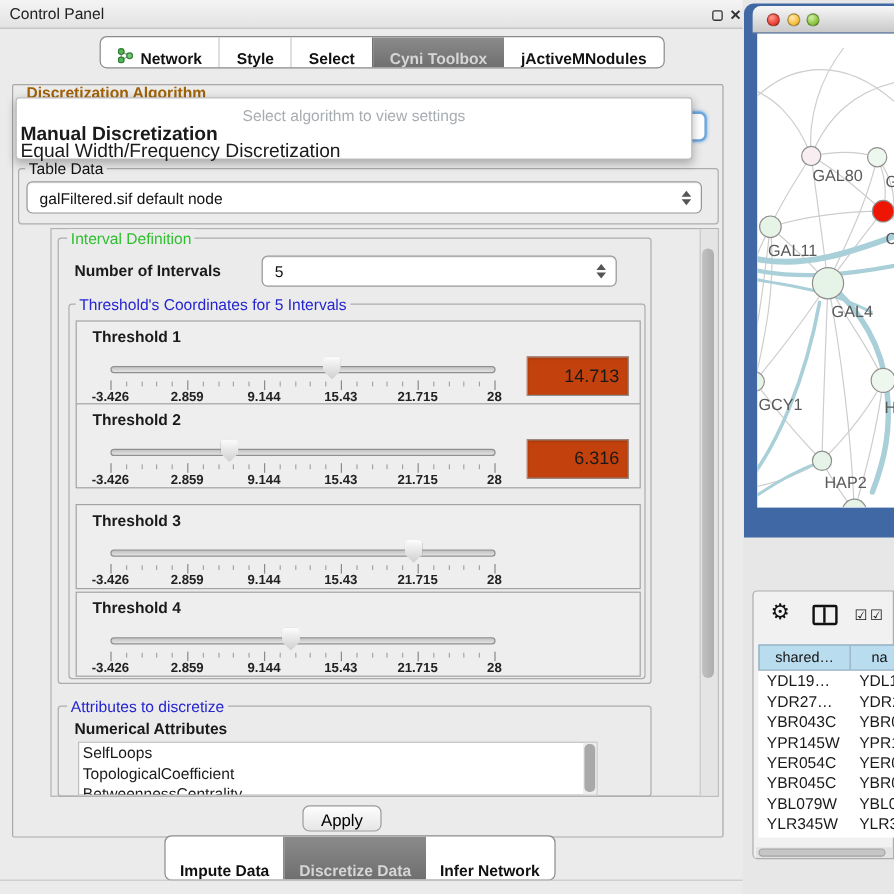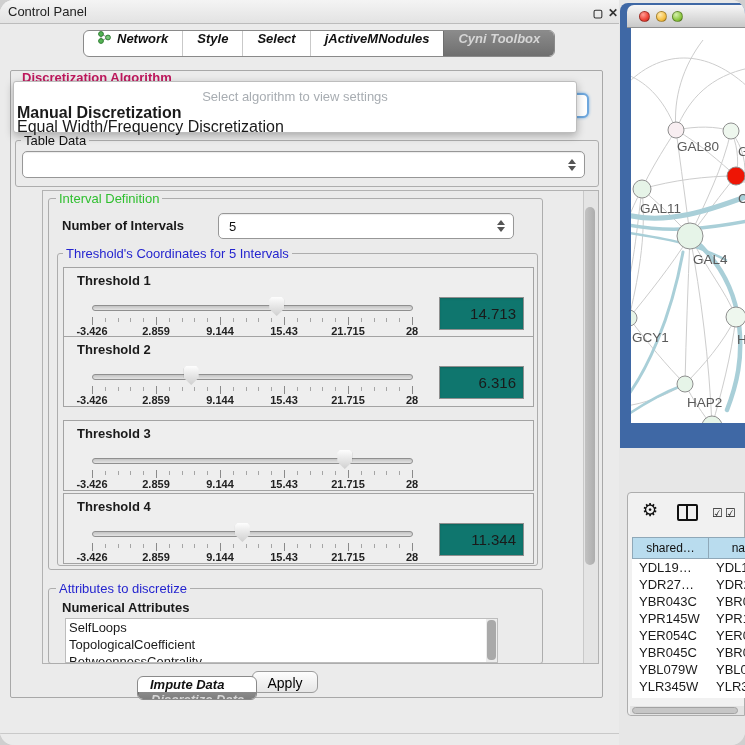--- a/index.html
+++ b/index.html
@@ -1,35 +1,35 @@
 <!DOCTYPE html>
 <html><head>
 <meta charset="utf-8">
 <style>
   html,body{margin:0;padding:0;background:#cfcfcf;}
   *{box-sizing:border-box;font-family:"Liberation Sans",sans-serif;}
-  .screen{position:relative;width:745px;height:745px;overflow:hidden;background:#e7e7e7;font-size:13px;color:#1a1a1a;border-radius:14px;}
+  .screen{position:relative;width:745px;height:745px;overflow:hidden;background:#e7e7e7;font-size:13px;color:#1a1a1a;}
   .abs{position:absolute;}
 
   
   .cp{left:0;top:0;width:619px;height:745px;background:#ebebeb;}
   .cp-titlebar{left:0;top:0;width:619px;height:24px;background:linear-gradient(#f4f4f4,#e3e3e3);border-bottom:1px solid #bcbcbc;}
   .cp-title{left:8px;top:4px;font-size:13px;color:#222;}
   .win-btn{top:6px;width:14px;height:14px;font-size:11px;font-weight:bold;color:#333;text-align:center;line-height:14px;cursor:default;}
   .float-btn{left:591px;}
   .close-btn{left:606px;font-size:12px;}
 
   .tabbar{left:83px;top:30px;height:27px;display:inline-flex;background:#fff;border:1px solid #8a8a8a;border-radius:6px;overflow:hidden;align-items:stretch;}
-  .seg{display:flex;align-items:flex-start;gap:6px;padding:0 14px;font-size:13px;font-weight:600;color:#111;border-left:1px solid #c9c9c9;white-space:nowrap;font-style:italic;}
+  .seg{display:flex;align-items:flex-end;gap:6px;padding:0 14px;font-size:13px;font-weight:600;color:#111;border-left:1px solid #c9c9c9;white-space:nowrap;}
   .seg:first-child{border-left:none;}
   .seg.sel{background:linear-gradient(#8b8b8b,#6f6f6f);color:#d6d6d6;border-left-color:#6f6f6f;}
   .seg.sel + .seg{border-left:none;}
 
   .outer-group{left:10px;top:70px;width:593px;height:628px;border:1px solid #a8a8a8;border-radius:2px;background:#ebebeb;}
-  .algo-label{left:22px;top:70px;color:#be185d;font-weight:600;}
+  .algo-label{left:22px;top:70px;color:#a16207;font-weight:600;}
 
   .combo{background:#fff;border:1px solid #979797;border-radius:5px;box-shadow:inset 0 1px 1px rgba(0,0,0,.08);}
   .combo .val{position:absolute;left:10px;top:0;line-height:25px;font-size:13px;color:#111;white-space:nowrap;}
   .stepper{position:absolute;right:8px;top:50%;transform:translateY(-50%);display:flex;flex-direction:column;align-items:center;gap:2px;}
   .tri-up{width:0;height:0;border-left:4px solid transparent;border-right:4px solid transparent;border-bottom:5px solid #555;}
   .tri-dn{width:0;height:0;border-left:4px solid transparent;border-right:4px solid transparent;border-top:5px solid #555;}
 
   .focus-frag{left:563px;top:93px;width:26px;height:25px;background:#fff;border:2px solid #6ea7dd;box-shadow:0 0 3px #74aee2;border-radius:6px;}
 
   .group{border:1px solid #adadad;border-radius:3px;}
@@ -53,34 +53,34 @@
   .thresh-label{left:63px;top:246px;color:#2525cf;}
 
   .tpanel{position:absolute;left:5px;width:471px;height:71px;border:1px solid #a3a3a3;background:#eeeeee;}
   .tpanel .tlabel{position:absolute;left:13px;top:5px;font-weight:bold;font-size:13px;}
   .track{position:absolute;left:28px;top:37px;width:321px;height:6px;border:1px solid #8f8f8f;border-radius:3px;background:linear-gradient(#c3c3c3,#e3e3e3);}
   .thumb{position:absolute;top:29px;width:15px;height:19px;background:linear-gradient(#fdfdfd,#cfcfcf);clip-path:polygon(50% 100%,0% 62%,0% 14%,16% 0%,84% 0%,100% 14%,100% 62%);filter:drop-shadow(0 0 1px rgba(0,0,0,.55));}
   .tick{position:absolute;width:1px;background:#8a8a8a;}
   .tick.minor{top:50px;height:4px;background:#a5a5a5;}
   .tick.major{top:49px;height:8px;}
   .ticklab{position:absolute;top:57px;width:60px;text-align:center;font-size:11px;font-weight:bold;color:#222;}
-  .vbox{position:absolute;left:375px;top:29px;width:85px;height:33px;background:#0f766e;border:1px solid #8f8f8f;box-shadow:inset 0 1px 2px rgba(0,0,0,.15);text-align:center;}
+  .vbox{position:absolute;left:375px;top:29px;width:85px;height:33px;background:#c2410c;border:1px solid #8f8f8f;box-shadow:inset 0 1px 2px rgba(0,0,0,.15);text-align:center;}
   .vbox span{position:absolute;right:7px;top:0;line-height:31px;font-size:15px;}
 
   .attr-group{left:48px;top:588px;width:495px;height:76px;}
   .attr-label{left:56px;top:581px;color:#2525cf;}
   .numattr-label{left:62px;top:600px;font-weight:bold;}
   .attr-list{left:65px;top:618px;width:433px;height:45px;background:#fff;border:1px solid #bdbdbd;overflow:hidden;}
   .attr-item{height:17px;line-height:17px;padding-left:3px;font-size:13px;white-space:nowrap;}
   .attr-vsb{left:486px;top:619px;width:11px;height:43px;background:#ededed;}
   .attr-vsb-thumb{left:487px;top:620px;width:9px;height:40px;border-radius:4px;background:#a9a9a9;}
 
   .apply-btn{left:252px;top:671px;width:66px;height:22px;background:linear-gradient(#fdfdfd,#e6e6e6);border:1px solid #9c9c9c;border-radius:6px;font-size:14px;text-align:center;line-height:20px;}
 
-  .bottom-tabbar{left:137px;top:676px;height:24px;flex-direction:column;}
+  .bottom-tabbar{left:137px;top:696px;height:38px;}
   .bottom-tabbar .seg{padding:0 12px;}
   .cp-bottom-line{left:0;top:733px;width:619px;height:1px;background:#c9c9c9;}
 
   
   .popup{left:13px;top:81px;width:564px;height:52px;background:#fff;border:1px solid #bdbdbd;border-radius:3px;box-shadow:0 3px 8px rgba(0,0,0,.28);z-index:40;}
   .popup-placeholder{position:absolute;left:0;top:7px;width:100%;text-align:center;color:#a8adb2;font-size:13px;}
   .popup-opt{position:absolute;left:3px;font-size:16px;white-space:nowrap;}
   .popup-opt.b{top:22px;font-weight:bold;}
   .popup-opt.n{top:36px;}
 
@@ -98,21 +98,21 @@
   .tp-header span{position:absolute;left:16px;top:6px;font-size:13px;color:#2a2a2a;}
   .tp-body{left:627px;top:492px;width:118px;height:224px;background:#f1f1f1;border:1px solid #adadad;border-radius:4px 0 0 4px;}
   .gear-icon{position:absolute;left:14px;top:6px;font-size:18px;color:#111;}
   .split-icon{position:absolute;left:49px;top:11px;width:21px;height:17px;border:2px solid #111;border-radius:2px;}
   .split-icon::after{content:"";position:absolute;left:7px;top:0;width:2px;height:13px;background:#111;}
   .check-icon{position:absolute;top:13px;font-size:12px;color:#111;}
   .tbl{position:absolute;left:4px;top:44px;width:114px;}
   .tbl-header{display:flex;height:22px;}
   .th-cell{background:#b9dcee;border:1px solid #8fa8b8;font-size:12px;color:#111;text-align:center;line-height:20px;white-space:nowrap;overflow:hidden;}
   .th-cell.c1{width:77px;}
-  .th-cell.c2{flex:1;border-left:none;text-align:right;padding-left:12px;}
+  .th-cell.c2{flex:1;border-left:none;text-align:center;padding-left:12px;}
   .tbl-rows{position:absolute;left:4px;top:66px;width:114px;height:139px;overflow:hidden;background:#fff;}
   .trow{display:flex;height:17px;line-height:17px;font-size:13px;white-space:nowrap;}
   .tcell1{width:77px;padding-left:7px;overflow:hidden;}
   .tcell2{flex:1;padding-left:7px;overflow:hidden;}
   .hsb{position:absolute;left:2px;top:213px;width:114px;height:9px;background:#e3e3e3;}
   .hsb-thumb{position:absolute;left:2px;top:1px;width:106px;height:7px;background:#c6c6c6;border:1px solid #a2a2a2;border-radius:4px;}
 </style>
 </head>
 <body>
 
@@ -136,35 +136,36 @@
               <circle cx="10" cy="6.5" r="2.4" fill="#79c679" stroke="#2e7d32"></circle>
             </svg></span>
           <span>Network</span>
         </div>
         <div class="seg">
           <span>Style</span>
         </div>
         <div class="seg">
           <span>Select</span>
         </div>
-        <div class="seg">
-          <span>jActiveMNodules</span>
-        </div>
         <div class="seg sel">
           <span>Cyni Toolbox</span>
+        </div>
+        <div class="seg">
+          <span>jActiveMNodules</span>
         </div>
       </nav>
 
     <div class="abs outer-group"></div>
     <span class="abs algo-label">Discretization Algorithm</span>
     <div class="abs focus-frag"></div>
 
     <div class="abs group tabledata-group"></div>
     <span class="abs group-label tabledata-label">Table Data</span>
     <div class="abs combo tabledata-combo">
+      <span class="val">galFiltered.sif default node</span>
       <span class="stepper">
           <span class="tri-up"></span>
           <span class="tri-dn"></span>
         </span>
     </div>
 
     <div class="abs scrollpanel"></div>
     <div class="abs vsb-track"></div>
     <div class="abs vsb-thumb"></div>
 
@@ -326,23 +327,20 @@
           <div class="tick minor" style="left: 309.6px;"></div>
           <div class="tick minor" style="left: 322.4px;"></div>
           <div class="tick minor" style="left: 335.2px;"></div>
           <div class="tick major" style="left: 348px;"></div>
           <span class="ticklab" style="left: -2px;">-3.426</span>
           <span class="ticklab" style="left: 62px;">2.859</span>
           <span class="ticklab" style="left: 126px;">9.144</span>
           <span class="ticklab" style="left: 190px;">15.43</span>
           <span class="ticklab" style="left: 254px;">21.715</span>
           <span class="ticklab" style="left: 318px;">28</span>
-          <div class="vbox">
-            <span>11.344</span>
-          </div>
         </div>
       </div>
     <span class="abs group-label thresh-label">Threshold's Coordinates for 5 Intervals</span>
 
     <div class="abs group attr-group"></div>
     <span class="abs group-label attr-label">Attributes to discretize</span>
     <span class="abs numattr-label">Numerical Attributes</span>
     <div class="abs attr-list" id="attr-list">
         <div class="attr-item">SelfLoops</div>
         <div class="attr-item">TopologicalCoefficient</div>
@@ -352,20 +350,23 @@
     <div class="abs attr-vsb-thumb"></div>
 
     <button class="abs apply-btn">Apply</button>
 
     <nav class="abs tabbar bottom-tabbar" id="bottom-tabs">
         <div class="seg">
           <span>Impute Data</span>
         </div>
         <div class="seg sel">
           <span>Discretize Data</span>
+        </div>
+        <div class="seg">
+          <span>Infer Network</span>
         </div>
       </nav>
     <div class="abs cp-bottom-line"></div>
 
     <div class="abs popup">
       <div class="popup-placeholder">Select algorithm to view settings</div>
       <div class="popup-opt b">Manual Discretization</div>
       <div class="popup-opt n">Equal Width/Frequency Discretization</div>
     </div>
   </section>

